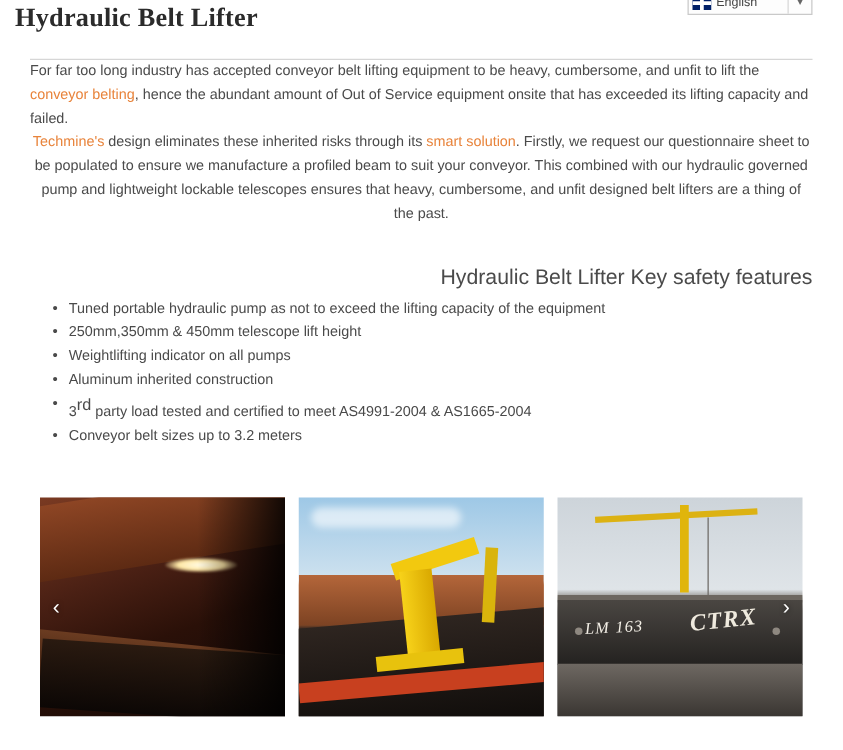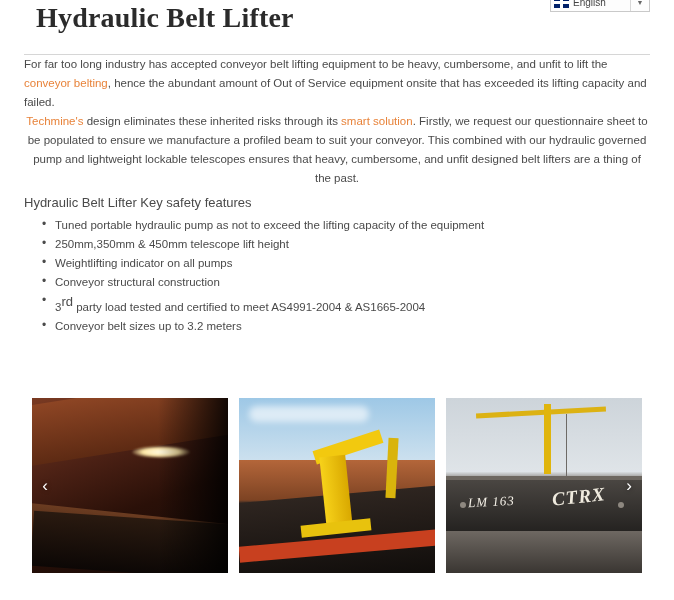--- a/index.html
+++ b/index.html
@@ -62,25 +62,25 @@
     display: flex;
     align-items: center;
     justify-content: center;
     font-size: 7px;
     color: #666;
   }
 
   
   .page-title {
     font-family: "Liberation Serif", serif;
-    font-size: 28px;
+    font-size: 21px;
     font-weight: bold;
     color: #2b2b2b;
     margin: 0;
-    padding: 2px 0 0 36px;
+    padding: 2px 0 0 12px;
     letter-spacing: 0.2px;
   }
   .title-rule {
     margin: 20px 24px 0 24px;
     height: 1px;
     background: #d6d6d6;
   }
 
   
   .content {
@@ -96,23 +96,24 @@
   .para-2 { margin-top: 17px; text-align: center; }
   a.link {
     color: #e8833a;
     text-decoration: none;
   }
   .brand {
     color: #e8833a;
   }
 
   .features-title {
-    font-size: 13px;
+    font-size: 17px;
     color: #4a4a4a;
-    margin: 7px 0 0 0;
+    margin: 31px 0 0 0;
+    text-align: right;
   }
   ul.features {
     margin: 6px 0 0 0;
     padding-left: 18px;
     list-style: none;
   }
   ul.features li {
     font-size: 11.5px;
     line-height: 19px;
     color: #4a4a4a;
@@ -344,21 +345,21 @@
   <p class="para para-2">
     <span class="brand">Techmine's</span><span> design eliminates these inherited risks through its </span><a class="link" href="#">smart solution</a><span>. Firstly, we request our questionnaire sheet to be populated to ensure we manufacture a profiled beam to suit your conveyor. This combined with our hydraulic governed pump and lightweight lockable telescopes ensures that heavy, cumbersome, and unfit designed belt lifters are a thing of the past.</span>
   </p>
 
   <p class="features-title">Hydraulic Belt Lifter Key safety features</p>
 
   <ul class="features">
     <li>Tuned portable hydraulic pump as not to exceed the lifting capacity of the equipment</li>
     <li>250mm,350mm &amp; 450mm telescope lift height</li>
     <li>Weightlifting indicator on all pumps</li>
-    <li>Conveyor structural construction</li>
+    <li>Aluminum inherited construction</li>
     <li><span>3</span><sup>rd</sup><span> party load tested and certified to meet AS4991-2004 &amp; AS1665-2004</span></li>
     <li>Conveyor belt sizes up to 3.2 meters</li>
   </ul>
 
 </div>
 
 <div class="gallery">
 
   <div class="slide s1">
     <div class="slide-inner">

